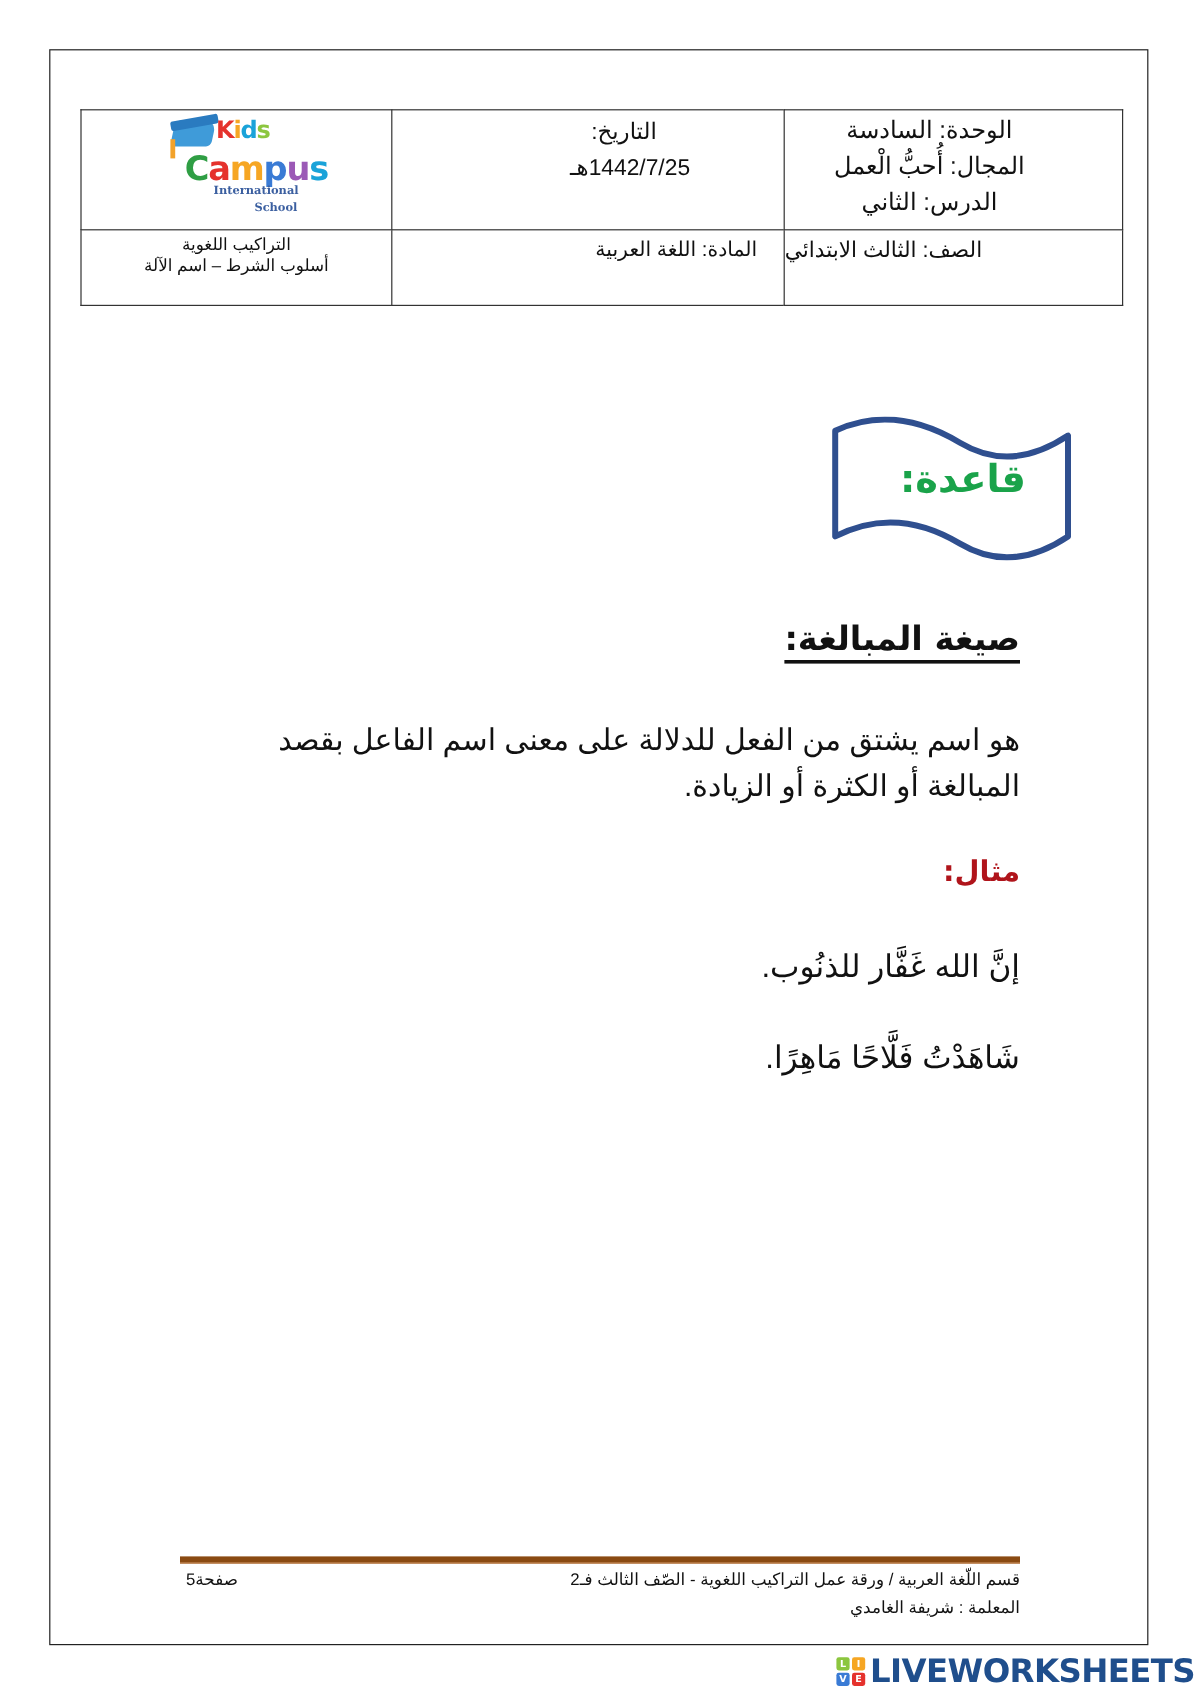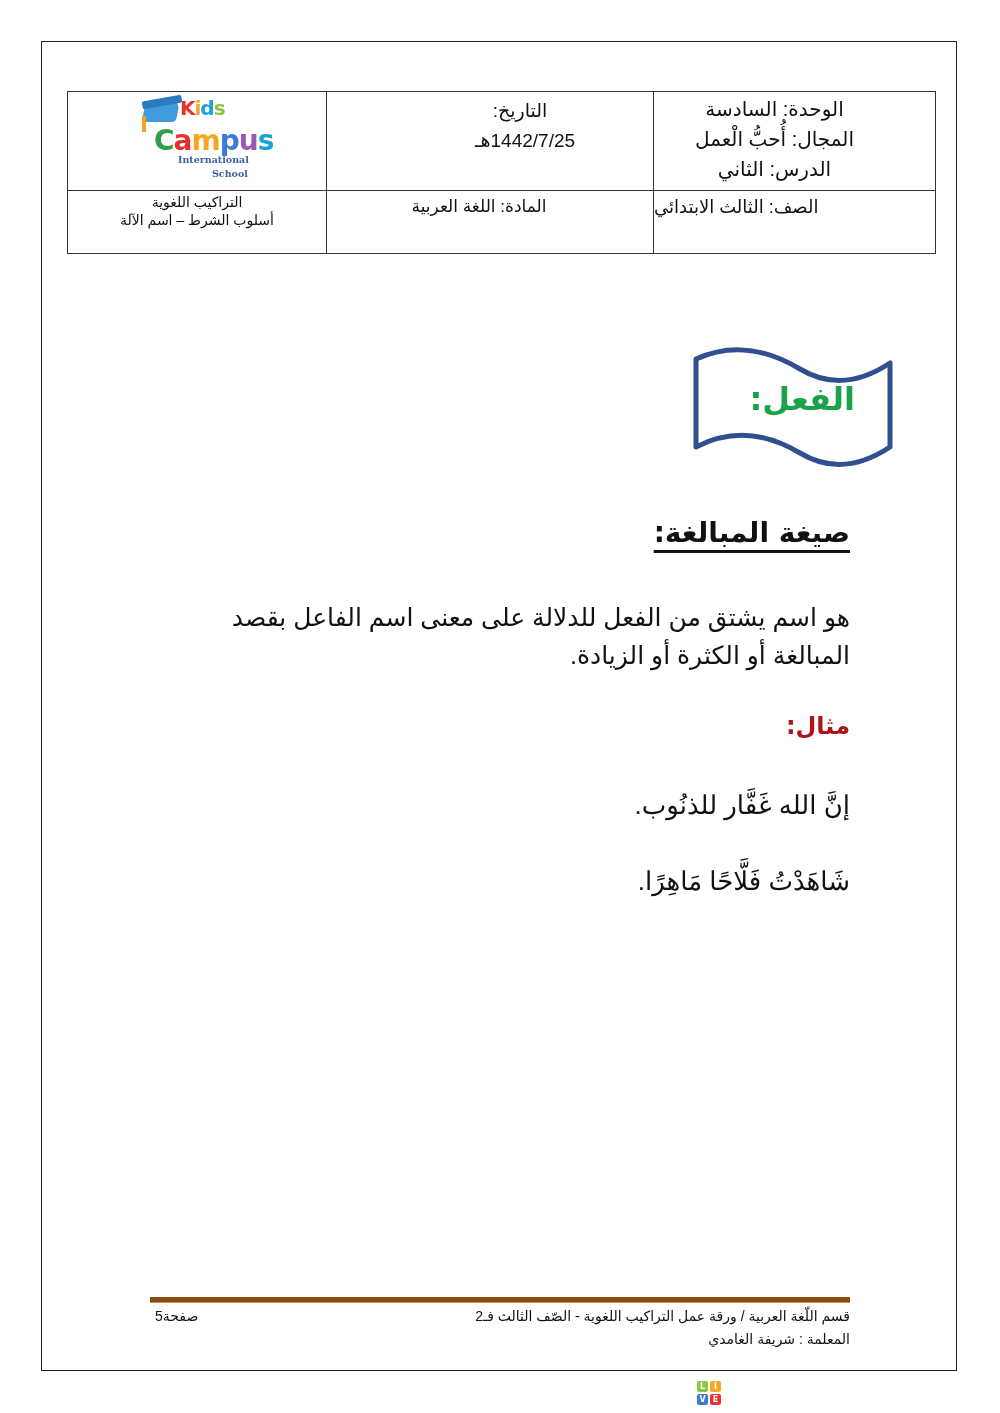--- a/index.html
+++ b/index.html
@@ -8,21 +8,21 @@
     .header-table { position: absolute; left: 67px; top: 91px; width: 865px; height: 156px; border-collapse: collapse; direction: rtl; table-layout: fixed; }
     .header-table td { border: 1.2px solid #333; vertical-align: top; text-align: center; font-family: "Liberation Sans", "DejaVu Sans", sans-serif; padding: 0; }
     .c-unit { width: 281px; font-size: 20px; line-height: 30px; }
     .c-date { width: 326px; font-size: 19px; line-height: 30px; }
     .c-logo { width: 258px; }
     .row1 td { height: 94px; }
     .row2 td { height: 60px; }
     .c-unit .lines { padding-top: 2px; }
     .c-unit .lines div { padding-right: 40px; padding-left: 0; text-align: center; }
     .row2 .c-unit { text-align: left; padding-right: 42px; font-size: 18px; line-height: 28px; padding-top: 2px; }
-    .row2 .c-date { padding-right: 22px; font-size: 17px; line-height: 28px; padding-top: 2px; }
+    .row2 .c-date { text-align: right; padding-right: 22px; font-size: 17px; line-height: 28px; padding-top: 2px; }
     .row2 .c-logo { font-size: 14px; line-height: 18px; padding-top: 2px; }
     .date-block { padding-top: 4px; }
     .date-block .date-label { padding-left: 60px; }
     .date-block .date-value { padding-left: 70px; direction: rtl; }
     .logo { position: relative; display: inline-block; width: 110px; height: 88px; margin-top: 6px; direction: ltr; }
     .logo .cap { position: absolute; left: 2px; top: 2px; width: 34px; height: 22px; background: #3f9bd9; border-radius: 6px 10px 4px 4px; transform: skewX(-12deg); }
     .logo .cap-top { position: absolute; left: 0; top: 0; width: 40px; height: 8px; background: #2a7bc0; transform: rotate(-10deg); border-radius: 2px; }
     .logo .tassel { position: absolute; left: 0; top: 18px; width: 4px; height: 16px; background: #f2a22a; }
     .logo .kids { position: absolute; left: 38px; top: -2px; font-family: "DejaVu Sans", sans-serif; font-weight: bold; font-size: 20px; letter-spacing: -1px; }
     .logo .campus { position: absolute; left: 12px; top: 26px; font-family: "DejaVu Sans", sans-serif; font-weight: bold; font-size: 28px; letter-spacing: -1px; }
@@ -93,21 +93,21 @@
       <div>التراكيب اللغوية</div>
       <div>أسلوب الشرط – اسم الآلة</div>
     </td>
   </tr>
 </tbody>
   </table>
 
 <svg class="flag" viewBox="0 0 206 120" xmlns="http://www.w3.org/2000/svg">
   <path d="M6,12 C45,-6 80,4 110,22 C140,40 170,36 200,16 L200,100 C170,120 140,124 110,106 C80,88 45,80 6,100 Z" fill="#ffffff" stroke="#2f4f8f" stroke-width="5" stroke-linejoin="round"></path>
 </svg>
-<div class="flag-text">الفعل:</div>
+<div class="flag-text">قاعدة:</div>
 
 <div class="title">صيغة المبالغة:</div>
 
 <div class="definition">هو اسم يشتق من الفعل للدلالة على معنى اسم الفاعل بقصد المبالغة أو الكثرة أو الزيادة.</div>
 
 <div class="example-label">مثال:</div>
 <div class="example ex1">إنَّ الله غَفَّار للذنُوب.</div>
 <div class="example ex2">شَاهَدْتُ فَلَّاحًا مَاهِرًا.</div>
 
 <div class="footer-rule"></div>
@@ -115,13 +115,14 @@
 <div class="footer-page">صفحة5</div>
 <div class="footer-line2">المعلمة : شريفة الغامدي</div>
 
 <div class="lw">
   <div class="lw-blocks">
     <span style="background:#8cc63f">L</span>
     <span style="background:#f6a623">I</span>
     <span style="background:#3a7bd5">V</span>
     <span style="background:#e5322d">E</span>
   </div>
+  <span class="lw-text">LIVEWORKSHEETS</span>
 </div>
 
 </body></html>

